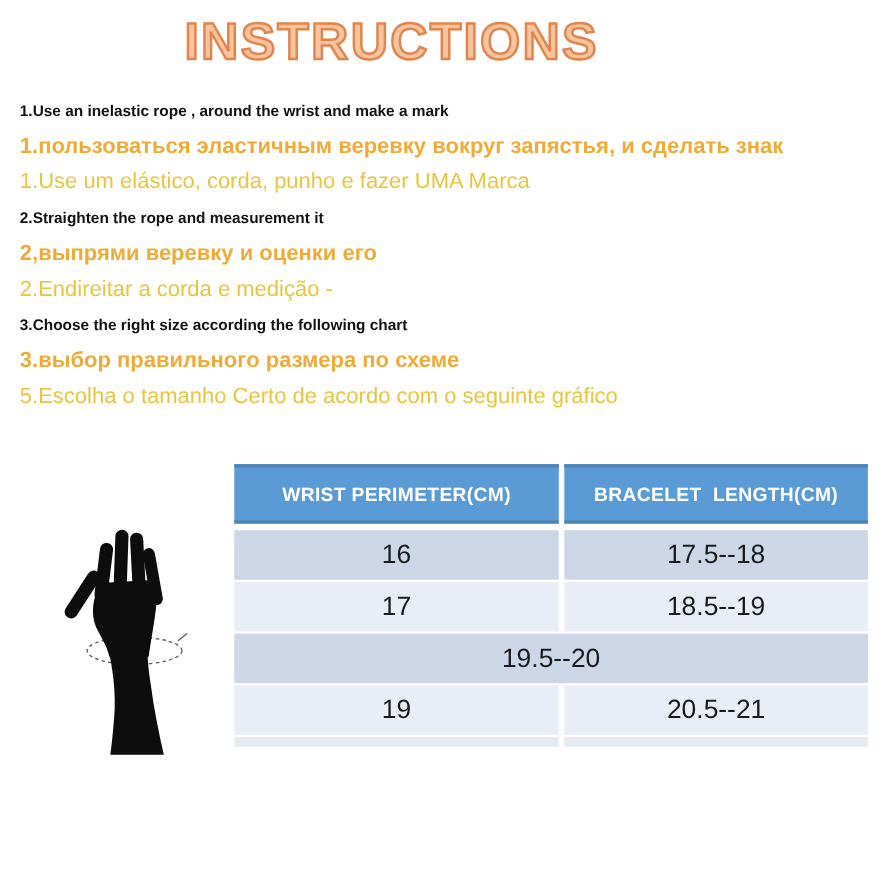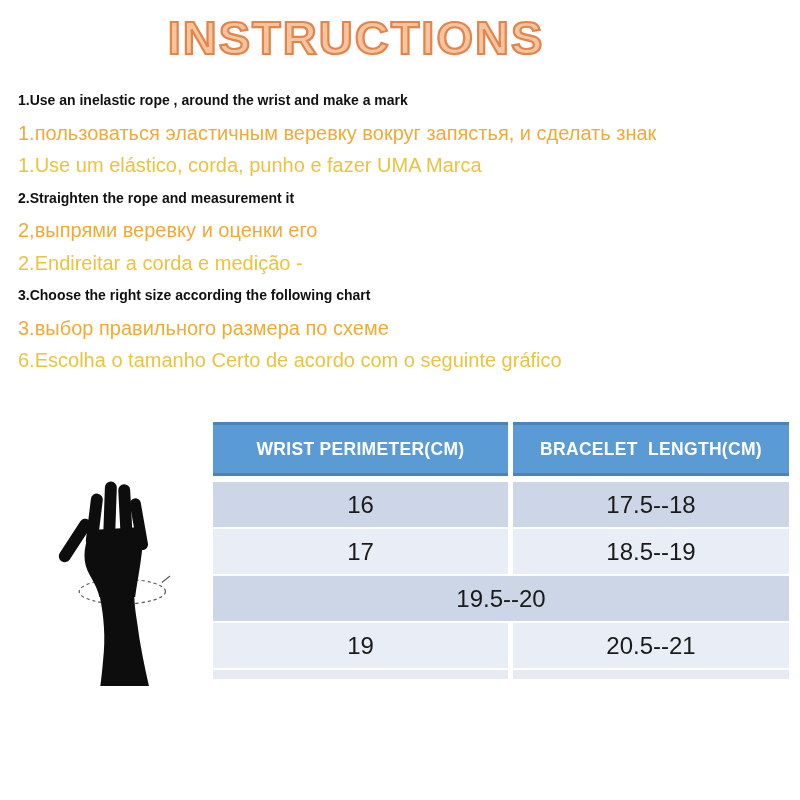--- a/index.html
+++ b/index.html
@@ -43,20 +43,21 @@
     white-space: nowrap;
   }
   .line.en {
     font-size: 14px;
     font-weight: bold;
     color: var(--english-text, #111111);
   }
   .line.ru {
     font-size: 20px;
     color: var(--russian-text, #f0ab36);
+    font-weight: bold;
   }
   .line.pt {
     font-size: 20px;
     color: var(--portuguese-text, #e9c43e);
   }
 
   
   .hand-wrap {
     position: absolute;
     left: 48px;
@@ -122,21 +123,21 @@
 
 <div class="lines">
   <div class="line en">1.Use an inelastic rope , around the wrist and make a mark</div>
   <div class="line ru">1.пользоваться эластичным веревку вокруг запястья, и сделать знак</div>
   <div class="line pt">1.Use um elástico, corda, punho e fazer UMA Marca</div>
   <div class="line en">2.Straighten the rope and measurement it</div>
   <div class="line ru">2,выпрями веревку и оценки его</div>
   <div class="line pt">2.Endireitar a corda e medição -</div>
   <div class="line en">3.Choose the right size according the following chart</div>
   <div class="line ru">3.выбор правильного размера по схеме</div>
-  <div class="line pt">6.Escolha o tamanho Certo de acordo com o seguinte gráfico</div>
+  <div class="line pt">5.Escolha o tamanho Certo de acordo com o seguinte gráfico</div>
 </div>
 
 <div class="hand-wrap">
   <svg viewBox="0 0 170 240" xmlns="http://www.w3.org/2000/svg">
 
     <ellipse cx="81" cy="125" rx="47" ry="13.5" fill="none" stroke="#5a5a5a" stroke-width="1.3" stroke-dasharray="3.5 3.2"></ellipse>
     <path d="M124,115 l9,-7" stroke="#5a5a5a" stroke-width="1.3" fill="none"></path>
     <g fill="#0d0d0d">
 
       <rect x="44" y="18" width="13" height="58" rx="6.5" transform="rotate(7 50 47)"></rect>

